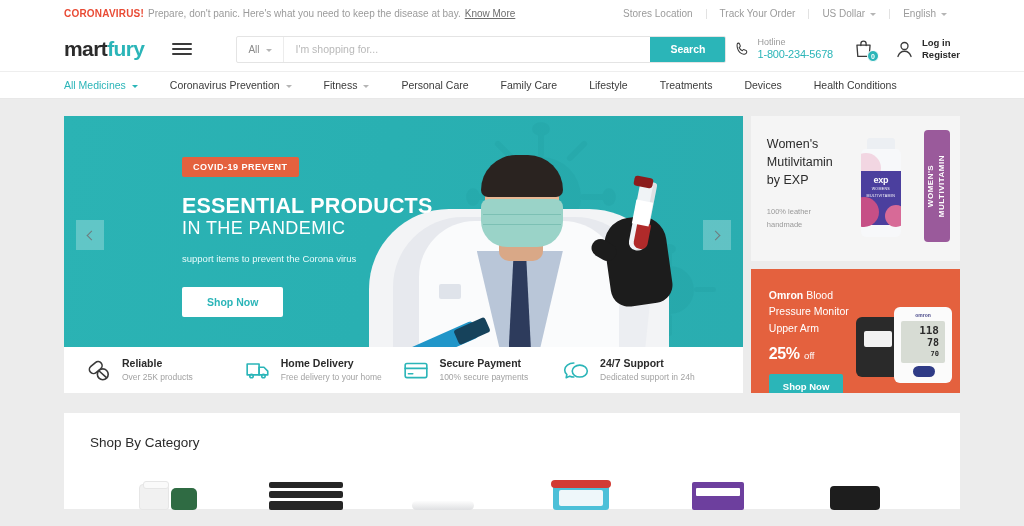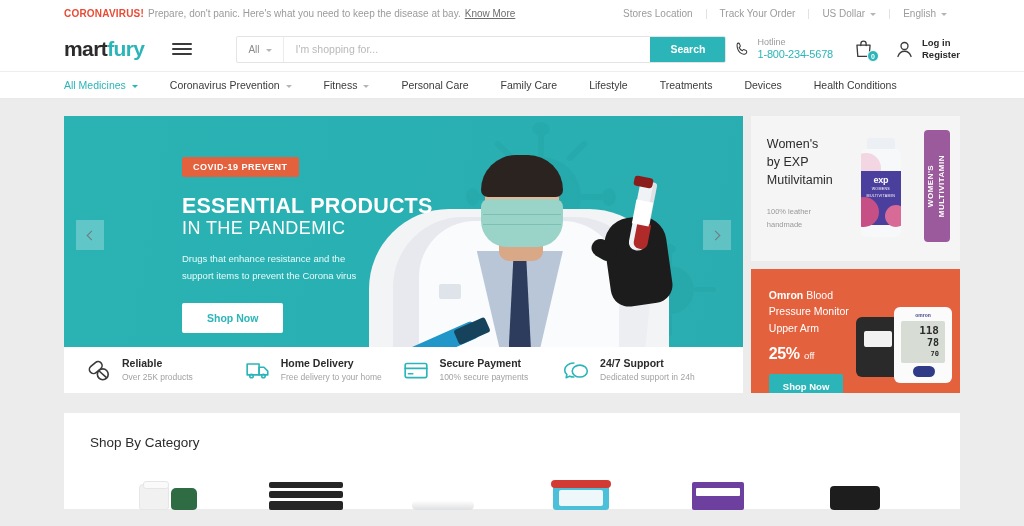--- a/index.html
+++ b/index.html
@@ -409,21 +409,20 @@
             <div class="d-tube-cap"></div>
             <div class="d-blue-tube"></div>
             <div class="d-blue-tube2"></div>
           </div>
 
           <div class="hero-copy">
             <div class="covid-badge">COVID-19 PREVENT</div>
             <div class="hero-h1">ESSENTIAL PRODUCTS</div>
             <div class="hero-h2">IN THE PANDEMIC</div>
             <div class="hero-sub">
-              <div>Drugs that enhance resistance and the</div>
               <div>support items to prevent the Corona virus</div>
             </div>
             <div class="hero-cta">Shop Now</div>
           </div>
 
           <div class="hero-arrow left">
             <i class="chev l"></i>
           </div>
           <div class="hero-arrow right">
             <i class="chev r"></i>
@@ -475,22 +474,22 @@
             </div>
           </div>
         </div>
       </div>
 
       <div class="promos">
 
         <div class="promo-a">
           <div class="promo-a-title">
             <div>Women's</div>
+            <div>Mutilvitamin</div>
             <div>by EXP</div>
-            <div>Mutilvitamin</div>
           </div>
           <div class="promo-a-sub">
             <div>100% leather</div>
             <div>handmade</div>
           </div>
 
           <div class="bottle">
             <div class="bottle-cap"></div>
             <div class="bottle-body">
               <div class="bottle-blob" style="left:-10px; top:4px; background:#f2d6e2;"></div>

